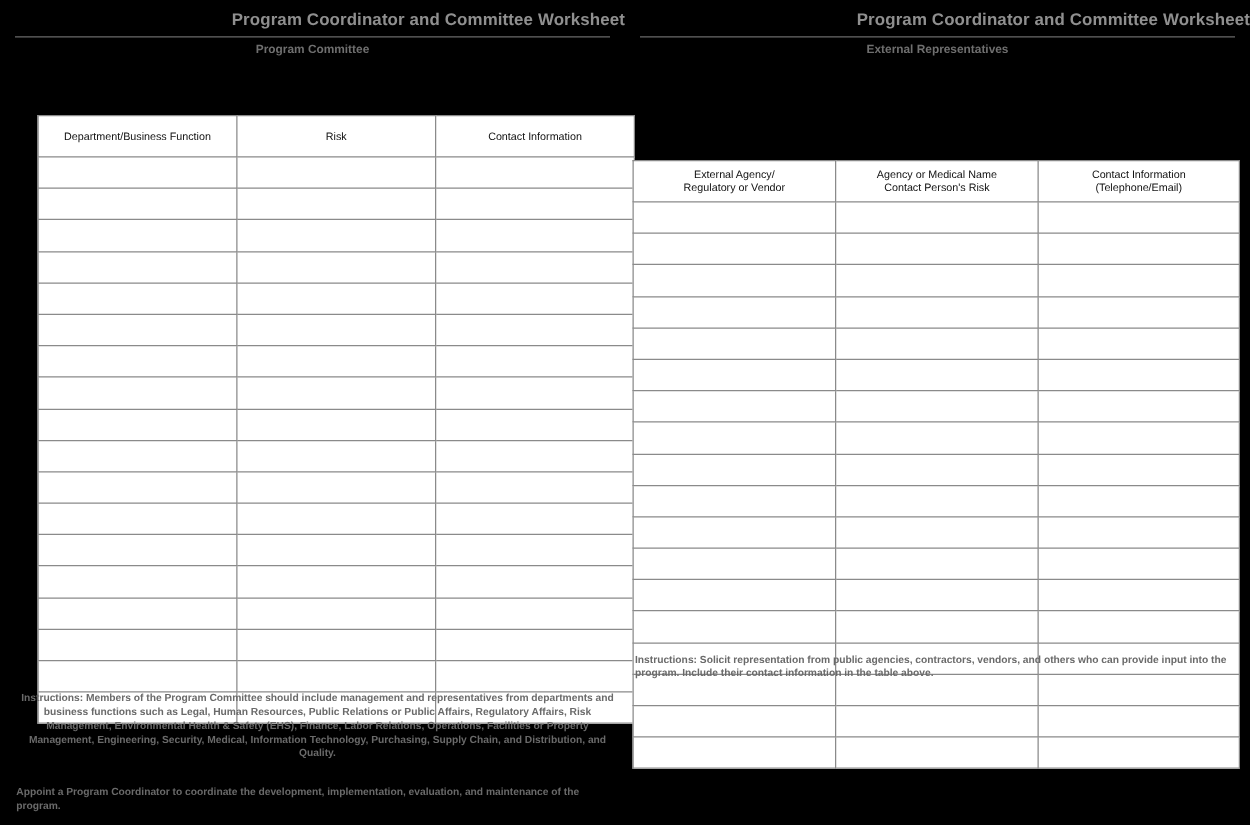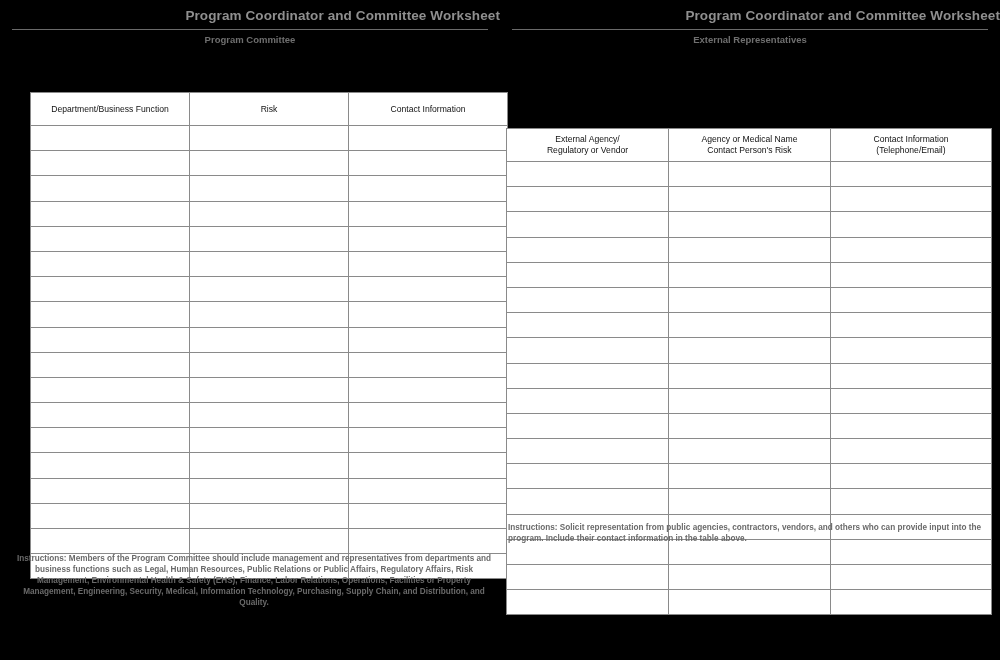--- a/index.html
+++ b/index.html
@@ -231,20 +231,21 @@
           <tr>
             <td></td>
             <td></td>
             <td></td>
           </tr>
         </tbody>
     </table>
   </div>
 
   <div class="footnote footnote-left-1">Instructions: Members of the Program Committee should include management and representatives from departments and business functions such as Legal, Human Resources, Public Relations or Public Affairs, Regulatory Affairs, Risk Management, Environmental Health &amp; Safety (EHS), Finance, Labor Relations, Operations, Facilities or Property Management, Engineering, Security, Medical, Information Technology, Purchasing, Supply Chain, and Distribution, and Quality.</div>
+  <div class="footnote footnote-left-2">Appoint a Program Coordinator to coordinate the development, implementation, evaluation, and maintenance of the program.</div>
 
   <div class="panel panel-right">
     <div class="panel-title">Program Coordinator and Committee Worksheet</div>
     <div class="title-rule"></div>
     <div class="panel-subtitle">External Representatives</div>
     <div class="intro-spacer"></div>
   </div>
 
   <div class="right-table-wrap">
     <table class="grid">

